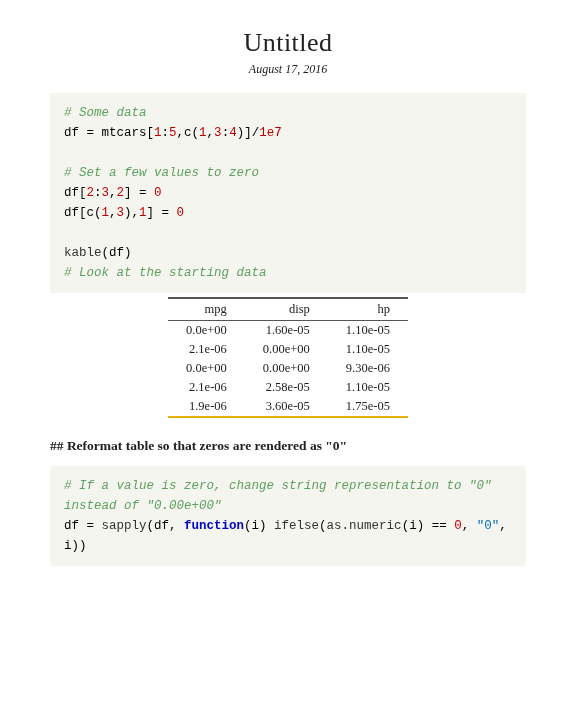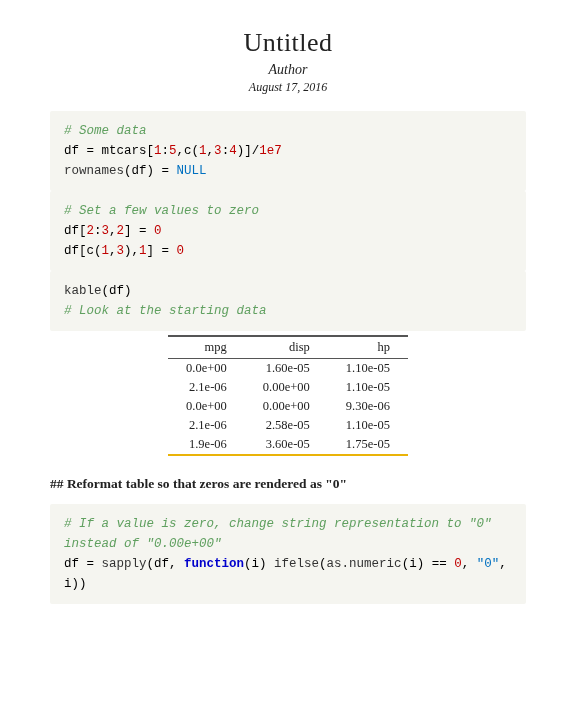--- a/index.html
+++ b/index.html
@@ -94,27 +94,25 @@
     table tbody tr:last-child td {
       border-bottom: 2px solid #eab308;
     }
   </style>
 </head>
 <body>
 
 <div class="page">
 
   <h1 class="title">Untitled</h1>
-  <p class="author">Author</p>
   <p class="date">August 17, 2016</p>
 
   <div class="code-block">
     <span class="code-line c-comment"># Some data</span>
     <span class="code-line"><span class="c-normal">df = mtcars[</span><span class="c-number">1</span><span class="c-normal">:</span><span class="c-number">5</span><span class="c-normal">,c(</span><span class="c-number">1</span><span class="c-normal">,</span><span class="c-number">3</span><span class="c-normal">:</span><span class="c-number">4</span><span class="c-normal">)]/</span><span class="c-number">1e7</span></span>
-    <span class="code-line"><span class="c-func">rownames</span><span class="c-normal">(df) = </span><span class="c-blue">NULL</span></span>
   </div>
 
   <div class="code-block">
     <span class="code-line c-comment"># Set a few values to zero</span>
     <span class="code-line"><span class="c-normal">df[</span><span class="c-number">2</span><span class="c-normal">:</span><span class="c-number">3</span><span class="c-normal">,</span><span class="c-number">2</span><span class="c-normal">] = </span><span class="c-number">0</span></span>
     <span class="code-line"><span class="c-normal">df[c(</span><span class="c-number">1</span><span class="c-normal">,</span><span class="c-number">3</span><span class="c-normal">),</span><span class="c-number">1</span><span class="c-normal">] = </span><span class="c-number">0</span></span>
   </div>
 
   <div class="code-block">
     <span class="code-line"><span class="c-func">kable</span><span class="c-normal">(df)</span></span>

